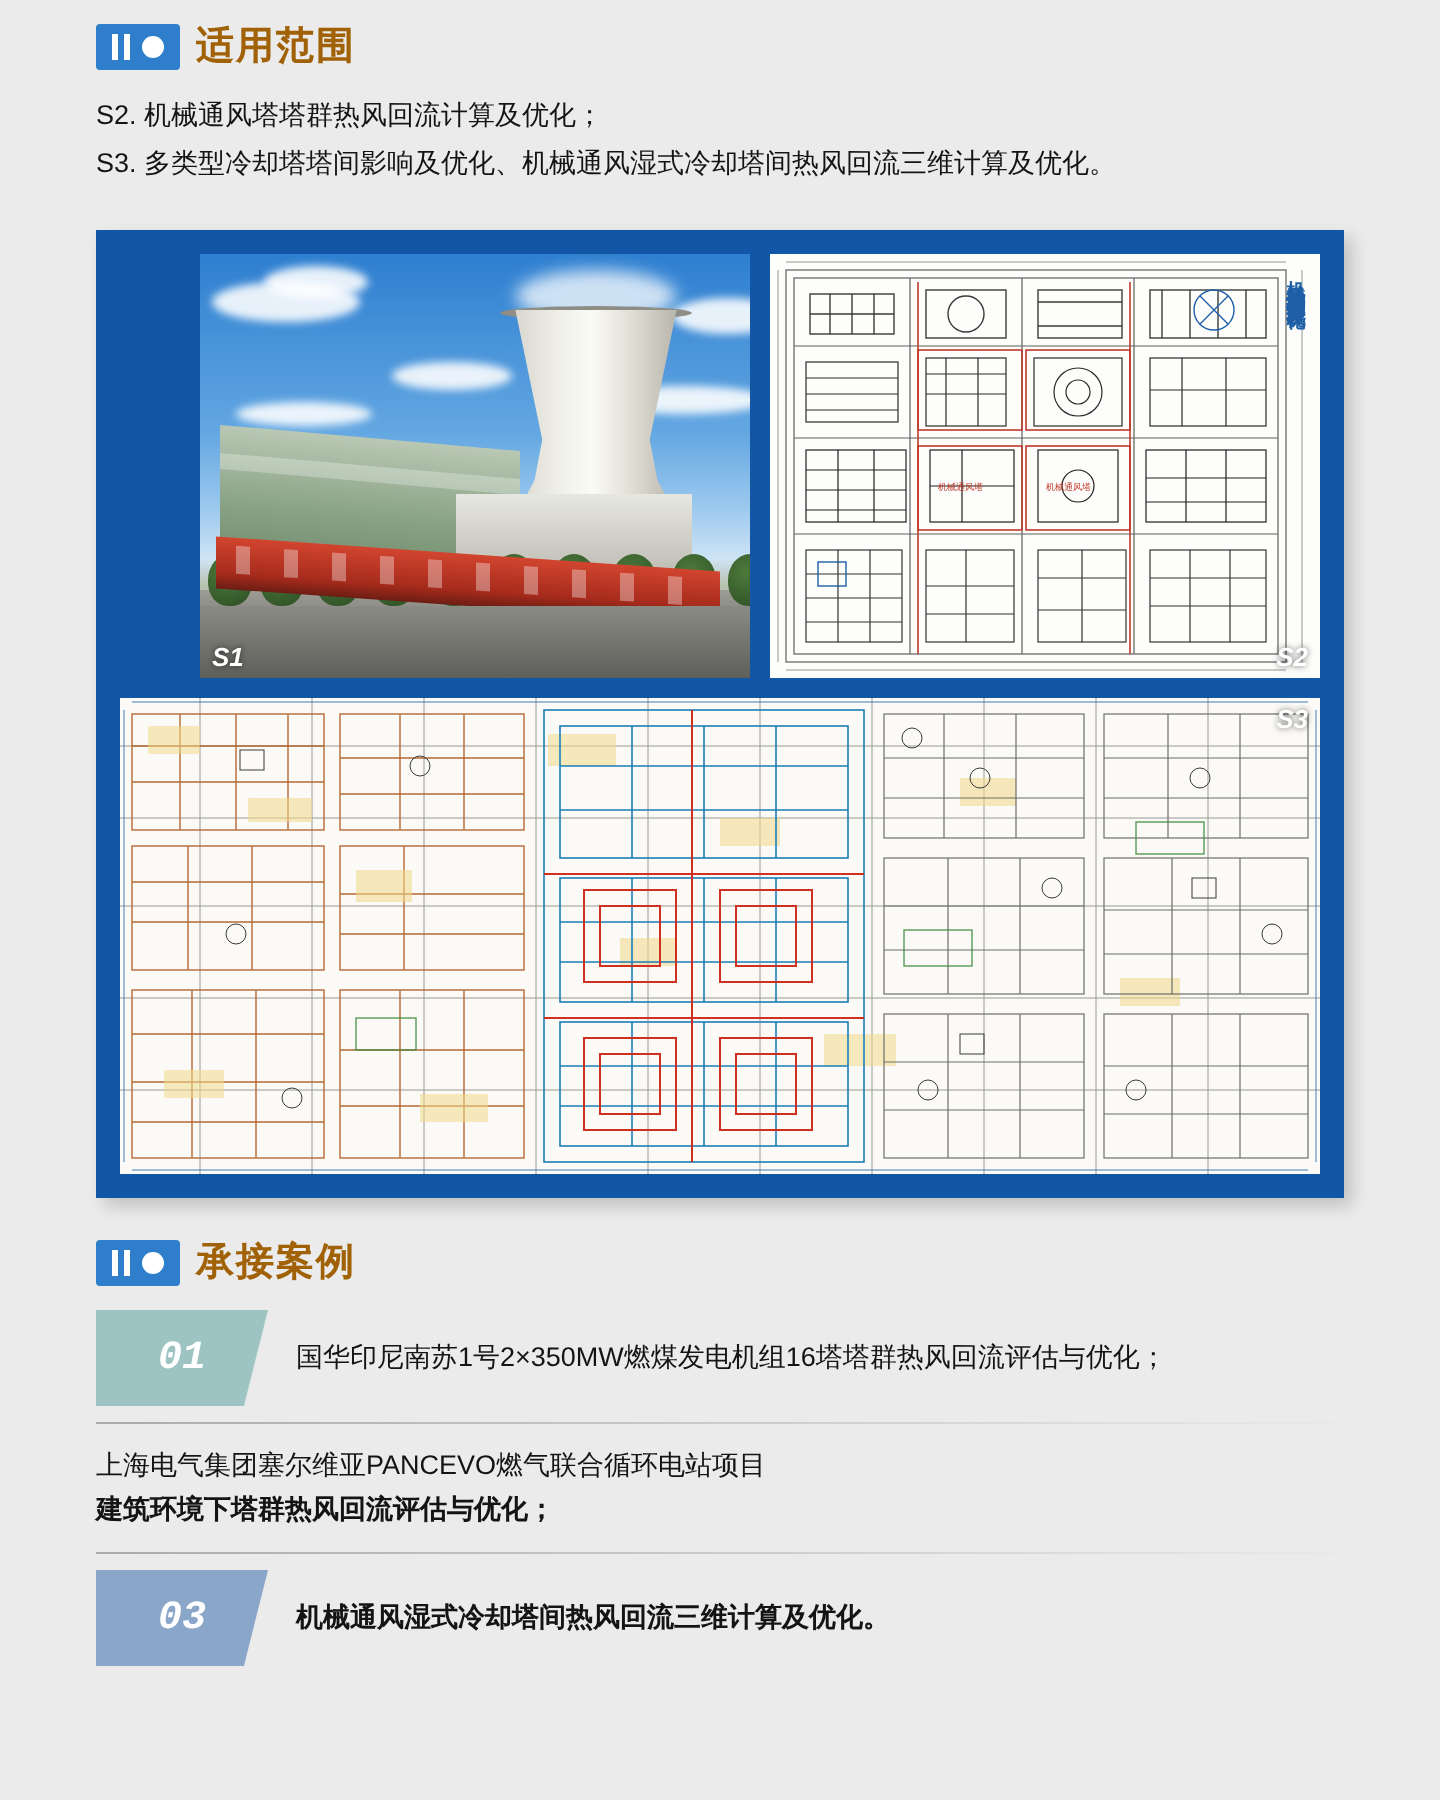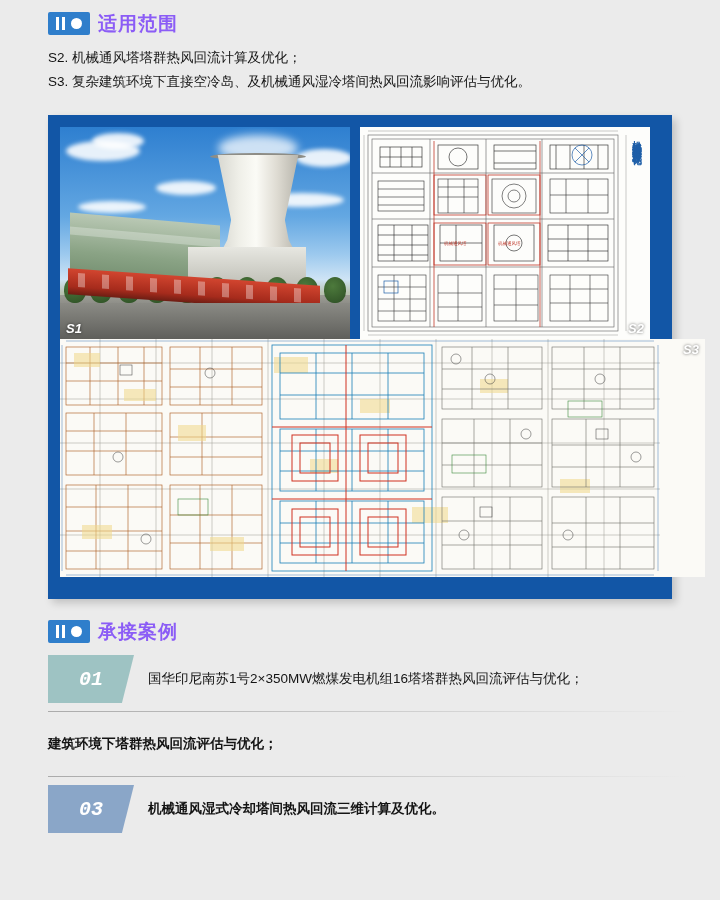--- a/index.html
+++ b/index.html
@@ -52,21 +52,21 @@
   .dot {
     width: 11px;
     height: 11px;
     border-radius: 50%;
     background: #ffffff;
     display: block;
   }
   .head-title {
     font-size: 19px;
     font-weight: bold;
-    color: #8b5cf6;
+    color: #a16207;
     letter-spacing: 1px;
     line-height: 1;
   }
 
   
   .scope-list {
     position: absolute;
     left: 48px;
     top: 46px;
     width: 640px;
@@ -114,20 +114,21 @@
   .fig-label.left {
     left: 6px;
     right: auto;
   }
 
   
   .fig-s1 {
     width: 290px;
     height: 212px;
     background: linear-gradient(#2e7fd0 0%, #63a7e2 42%, #9cc9ee 60%, #cfe4f5 72%, #b9c3b2 78%, #8d9a84 100%);
+    margin-left: 40px;
   }
   .cloud {
     position: absolute;
     background: rgba(255,255,255,0.88);
     border-radius: 50%;
     filter: blur(2px);
   }
   .tower {
     position: absolute;
     left: 150px;
@@ -243,25 +244,25 @@
     writing-mode: vertical-rl;
     font-size: 9.5px;
     color: #1f5fa8;
     letter-spacing: 1px;
     line-height: 22px;
     font-weight: bold;
   }
 
   
   .fig-s3 {
+    margin-top: 10px;
     width: 600px;
     height: 238px;
     background: #fbfaf6;
     position: relative;
-    padding-left: 45px;
   }
 
   svg.cad { position: absolute; left: 0; top: 0; }
 
   
   .cases {
     position: absolute;
     left: 48px;
     top: 655px;
     width: 640px;
@@ -326,21 +327,21 @@
           <i></i>
           <i></i>
         </span>
       <span class="dot"></span>
     </span>
     <span class="head-title">适用范围</span>
   </div>
 
   <div class="scope-list">
     <div class="scope-line">S2. 机械通风塔塔群热风回流计算及优化；</div>
-    <div class="scope-line">S3. 复杂建筑环境下直接空冷岛、及机械通风湿冷塔间热风回流影响评估与优化。</div>
+    <div class="scope-line">S3. 多类型冷却塔塔间影响及优化、机械通风湿式冷却塔间热风回流三维计算及优化。</div>
   </div>
 
   <div class="panel">
 
     <div class="panel-row">
 
       <div class="fig fig-s1">
         <div class="steam"></div>
         <div class="cloud" style="left:6px;  top:14px; width:74px; height:20px;"></div>
         <div class="cloud" style="left:32px; top:6px;  width:52px; height:16px;"></div>
@@ -584,20 +585,21 @@
     <div class="case-row">
       <div class="case-tag" style="background:#9ec3c3;">01</div>
       <div class="case-text">
         <span class="l1">国华印尼南苏1号2×350MW燃煤发电机组16塔塔群热风回流评估与优化；</span>
       </div>
       <div class="sep" style="top:56px;"></div>
     </div>
 
     <div class="case-row">
       <div class="case-text">
+        <span class="l1">上海电气集团塞尔维亚PANCEVO燃气联合循环电站项目</span>
         <span class="l2">建筑环境下塔群热风回流评估与优化；</span>
       </div>
       <div class="sep" style="top:56px;"></div>
     </div>
 
     <div class="case-row">
       <div class="case-tag" style="background:#8aa6c8;text-align:right;">03</div>
       <div class="case-text">
         <span class="l2">机械通风湿式冷却塔间热风回流三维计算及优化。</span>
       </div>

